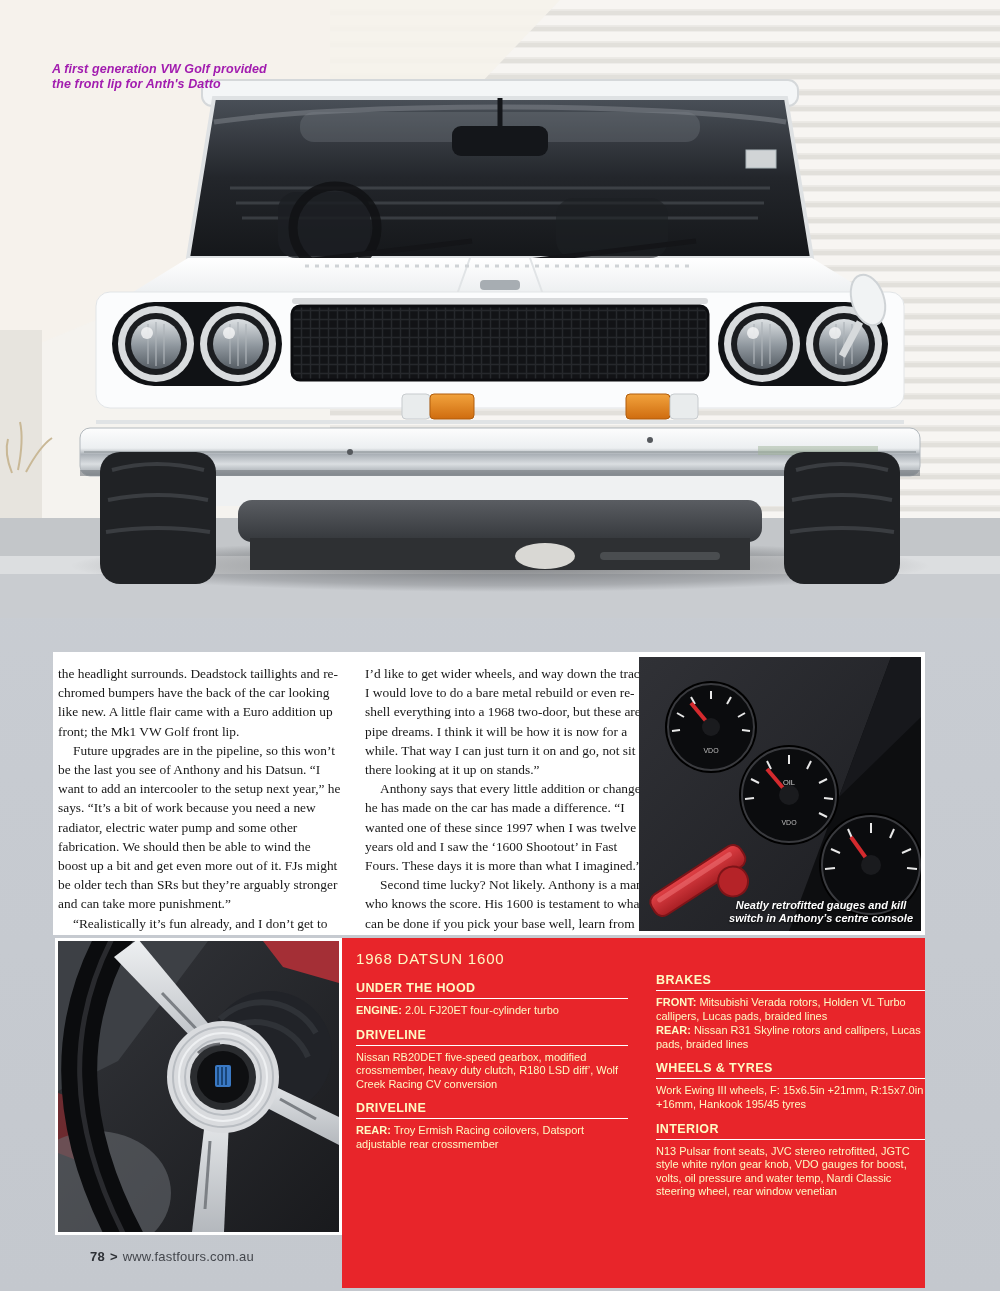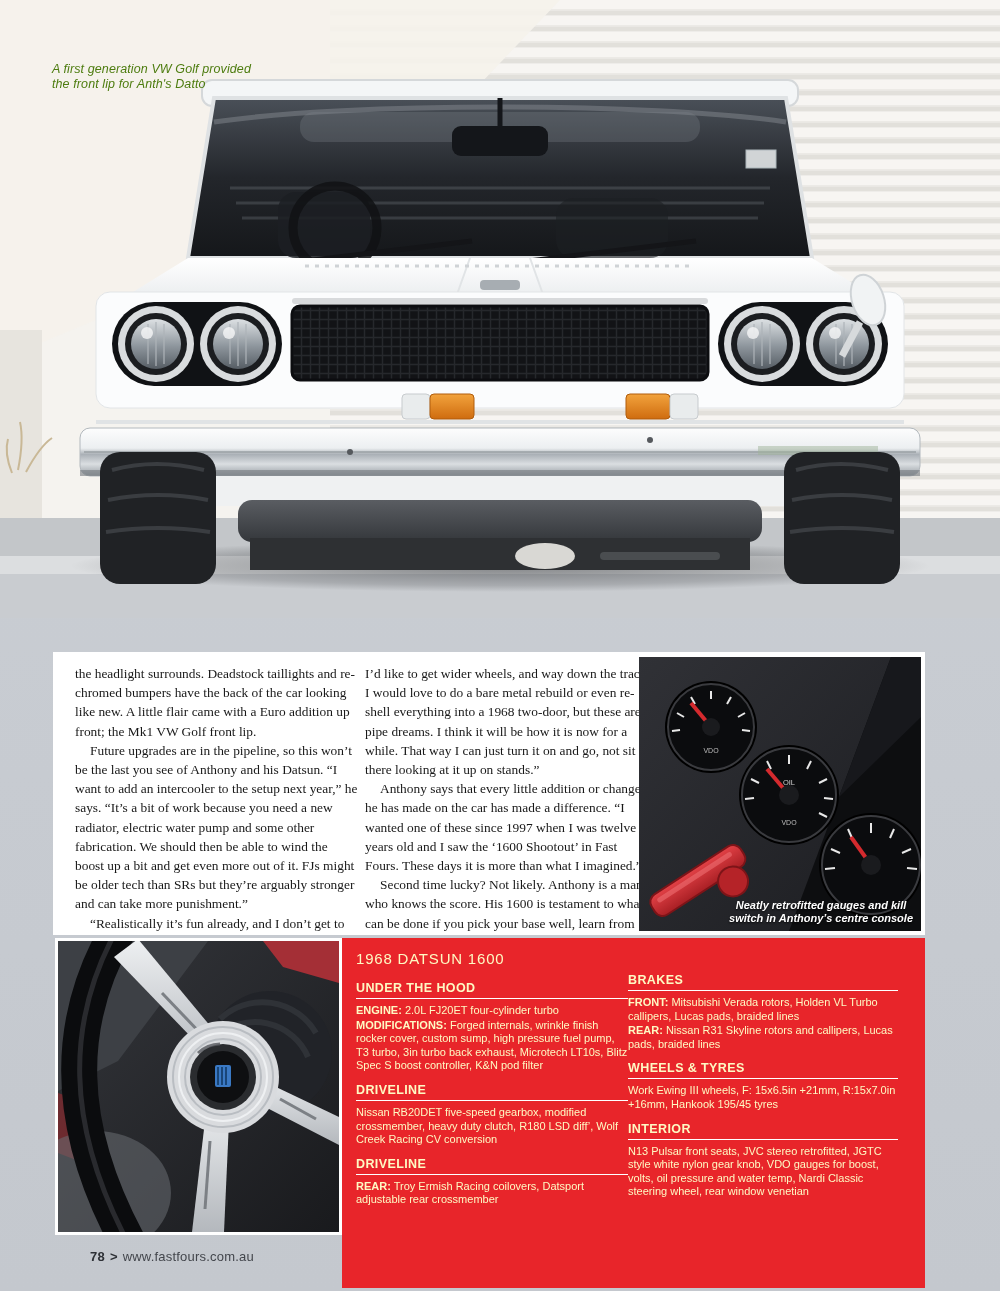--- a/index.html
+++ b/index.html
@@ -6,53 +6,53 @@
   body{
     width:1000px;height:1291px;position:relative;overflow:hidden;
     background:linear-gradient(180deg,#cdd1d6 0%,#c7cbd1 60%,#c4c8ce 100%);
     font-family:"Liberation Sans",sans-serif;
   }
   
   .hero{position:absolute;top:0;left:0;width:1000px;height:618px;}
   .hero svg{display:block;}
   .hero-caption{
     position:absolute;top:62px;left:52px;z-index:5;
-    font-family:"Liberation Sans",sans-serif;font-weight:normal;font-style:italic;
-    font-size:12.5px;line-height:14.5px;color:#4d7c0f;letter-spacing:.1px;
+    font-family:"Liberation Sans",sans-serif;font-weight:bold;font-style:italic;
+    font-size:12.5px;line-height:14.5px;color:#a21caf;letter-spacing:.1px;
   }
   
   .content-box{
     position:absolute;left:53px;top:652px;width:872px;height:283px;
     background:#ffffff;
   }
   .cols{position:absolute;left:5px;top:12px;width:578px;}
   .col{position:absolute;top:0;width:283px;
     font-family:"Liberation Serif",serif;font-size:13.4px;line-height:19.2px;color:#181818;}
-  .col-1{left:17px;}
+  .col-1{left:0;}
   .col-2{left:287px;margin-left:20px;}
   .col p{margin:0;}
   .col p + p{text-indent:15px;}
   .end-icon{display:inline-block;vertical-align:-1px;margin-left:3px;}
   
   .gauge-photo{
     position:absolute;left:586px;top:5px;width:282px;height:274px;background:#0f766e;overflow:hidden;
   }
   .photo-caption{
     position:absolute;right:8px;bottom:7px;z-index:4;text-align:center;
     font-weight:bold;font-style:italic;font-size:11px;line-height:12.5px;color:#ffffff;
     text-shadow:0 1px 2px rgba(0,0,0,.8);
   }
   
   .spec-box{
     position:absolute;left:342px;top:938px;width:583px;height:350px;
     background:#e8252a;color:#fef9c3;overflow:hidden;box-sizing:border-box;
     padding:10px 15px 10px 14px;
   }
   .spec-title{font-size:15px;letter-spacing:.8px;font-weight:normal;margin:2px 0 2px 0;}
-  .spec-cols{display:grid;grid-template-columns:272px 270px;column-gap:0;}
+  .spec-cols{display:grid;grid-template-columns:272px 270px;column-gap:28px;}
   .spec-section-title{
     font-size:12.5px;font-weight:bold;letter-spacing:.4px;
     border-bottom:1px solid #ffffff;padding-bottom:3px;margin:10px 0 5px 0;
   }
   .spec-col > .spec-section:first-child .spec-section-title{margin-top:12px;}
   .spec-col-right > .spec-section:first-child .spec-section-title{margin-top:4px;}
   .spec-item{font-size:11px;line-height:13.6px;margin:0 0 1px 0;}
   .spec-item b{font-weight:bold;}
   
   .wheel-photo{
@@ -381,21 +381,20 @@
   </svg>
 </div>
 
 <div class="spec-box">
   <div class="spec-title">1968 DATSUN 1600</div>
   <div class="spec-cols">
     <div class="spec-col">
       <div class="spec-section">
         <div class="spec-section-title">UNDER THE HOOD</div>
         <p class="spec-item"><b>ENGINE:</b> <span>2.0L FJ20ET four-cylinder turbo</span></p>
-        <p class="spec-item"><b>MODIFICATIONS:</b> <span>Forged internals, wrinkle finish rocker cover, custom sump, high pressure fuel pump, T3 turbo, 3in turbo back exhaust, Microtech LT10s, Blitz Spec S boost controller, K&amp;N pod filter</span></p>
       </div>
       <div class="spec-section">
         <div class="spec-section-title">DRIVELINE</div>
         <p class="spec-item"><span>Nissan RB20DET five-speed gearbox, modified crossmember, heavy duty clutch, R180 LSD diff’, Wolf Creek Racing CV conversion</span></p>
       </div>
       <div class="spec-section">
         <div class="spec-section-title">DRIVELINE</div>
         <p class="spec-item"><b>REAR:</b> <span>Troy Ermish Racing coilovers, Datsport adjustable rear crossmember</span></p>
       </div>
     </div>

